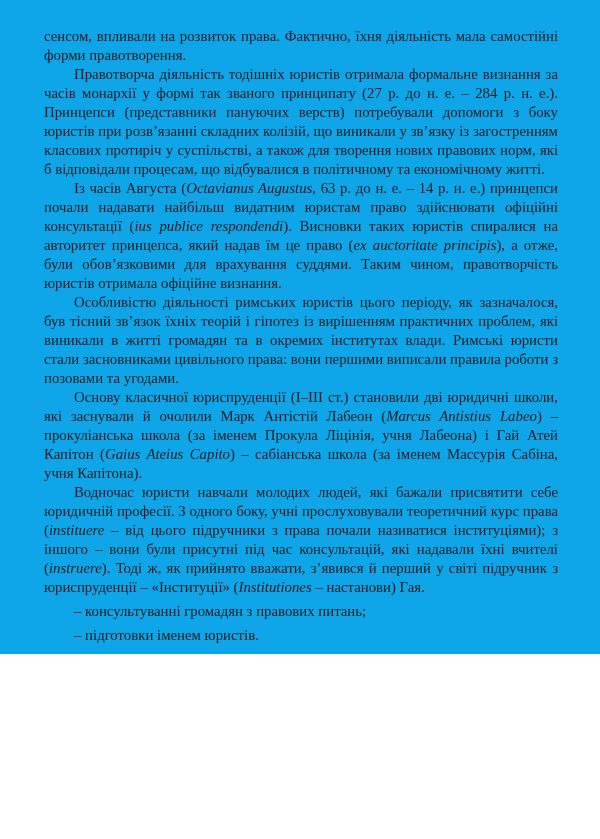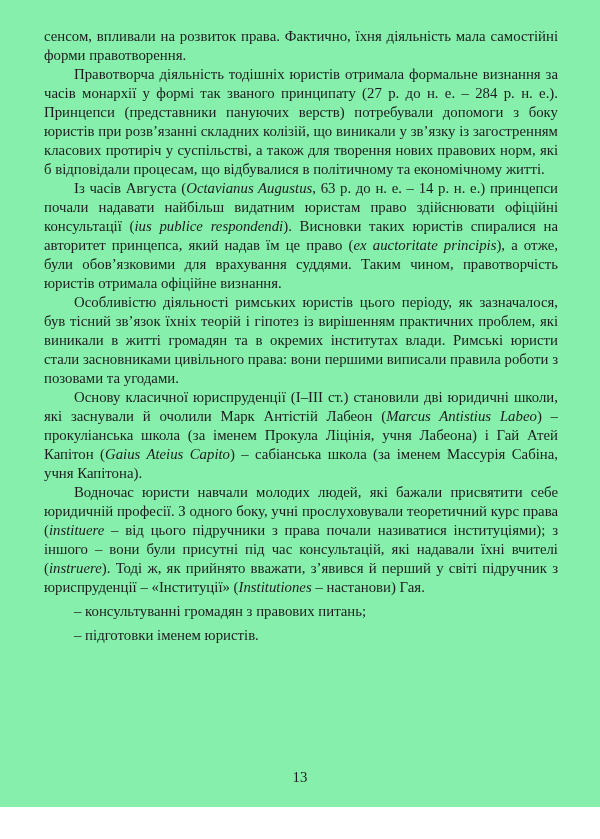--- a/index.html
+++ b/index.html
@@ -3,23 +3,23 @@
 <meta charset="utf-8">
 <style>
   html, body {
     margin: 0;
     padding: 0;
     background: #ffffff;
   }
   .page {
     position: relative;
     width: 600px;
-    height: 807px;
+    height: 654px;
     box-sizing: border-box;
-    background: #86efac;
+    background: #0ea5e9;
     padding: 27px 42px 0 44px;
     font-family: "Liberation Serif", serif;
     font-size: 14.8px;
     line-height: 19px;
     color: #1c1c1e;
     overflow: hidden;
   }
   .page-body {
     text-align: justify;
   }
@@ -56,14 +56,13 @@
   <div class="page-body">
       <p class="p"><span>сенсом, впливали на розвиток права. Фактично, їхня діяльність мала самостійні форми правотворення.</span></p>
       <p class="p indent"><span>Правотворча діяльність тодішніх юристів отримала формальне визнання за часів монархії у формі так званого принципату (27 р. до н. е. – 284 р. н. е.). Принцепси (представники пануючих верств) потребували допомоги з боку юристів при розв’язанні складних колізій, що виникали у зв’язку із загостренням класових протиріч у суспільстві, а також для творення нових правових норм, які б відповідали процесам, що відбувалися в політичному та економічному житті.</span></p>
       <p class="p indent"><span>Із часів Августа (</span><em>Octavianus Augustus</em><span>, 63 р. до н. е. – 14 р. н. е.) принцепси почали надавати найбільш видатним юристам право здійснювати офіційні консультації (</span><em>ius publice respondendi</em><span>). Висновки таких юристів спиралися на авторитет принцепса, який надав їм це право (</span><em>ex auctoritate principis</em><span>), а отже, були обов’язковими для врахування суддями. Таким чином, правотворчість юристів отримала офіційне визнання.</span></p>
       <p class="p indent"><span>Особливістю діяльності римських юристів цього періоду, як зазначалося, був тісний зв’язок їхніх теорій і гіпотез із вирішенням практичних проблем, які виникали в житті громадян та в окремих інститутах влади. Римські юристи стали засновниками цивільного права: вони першими виписали правила роботи з позовами та угодами.</span></p>
       <p class="p indent"><span>Основу класичної юриспруденції (І–ІІІ ст.) становили дві юридичні школи, які заснували й очолили Марк Антістій Лабеон (</span><em>Marcus Antistius Labeo</em><span>) – прокуліанська школа (за іменем Прокула Ліцінія, учня Лабеона) і Гай Атей Капітон (</span><em>Gaius Ateius Capito</em><span>) – сабіанська школа (за іменем Массурія Сабіна, учня Капітона).</span></p>
       <p class="p indent"><span>Водночас юристи навчали молодих людей, які бажали присвятити себе юридичній професії. З одного боку, учні прослуховували теоретичний курс права (</span><em>instituere</em><span> – від цього підручники з права почали називатися інституціями); з іншого – вони були присутні під час консультацій, які надавали їхні вчителі (</span><em>instruere</em><span>). Тоді ж, як прийнято вважати, з’явився й перший у світі підручник з юриспруденції – «Інституції» (</span><em>Institutiones</em><span> – настанови) Гая.</span></p>
       <p class="li"><span>– консультуванні громадян з правових питань;</span></p>
       <p class="li"><span>– підготовки іменем юристів.</span></p>
     </div>
-  <div class="page-number">13</div>
 </div>
 
 </body></html>

